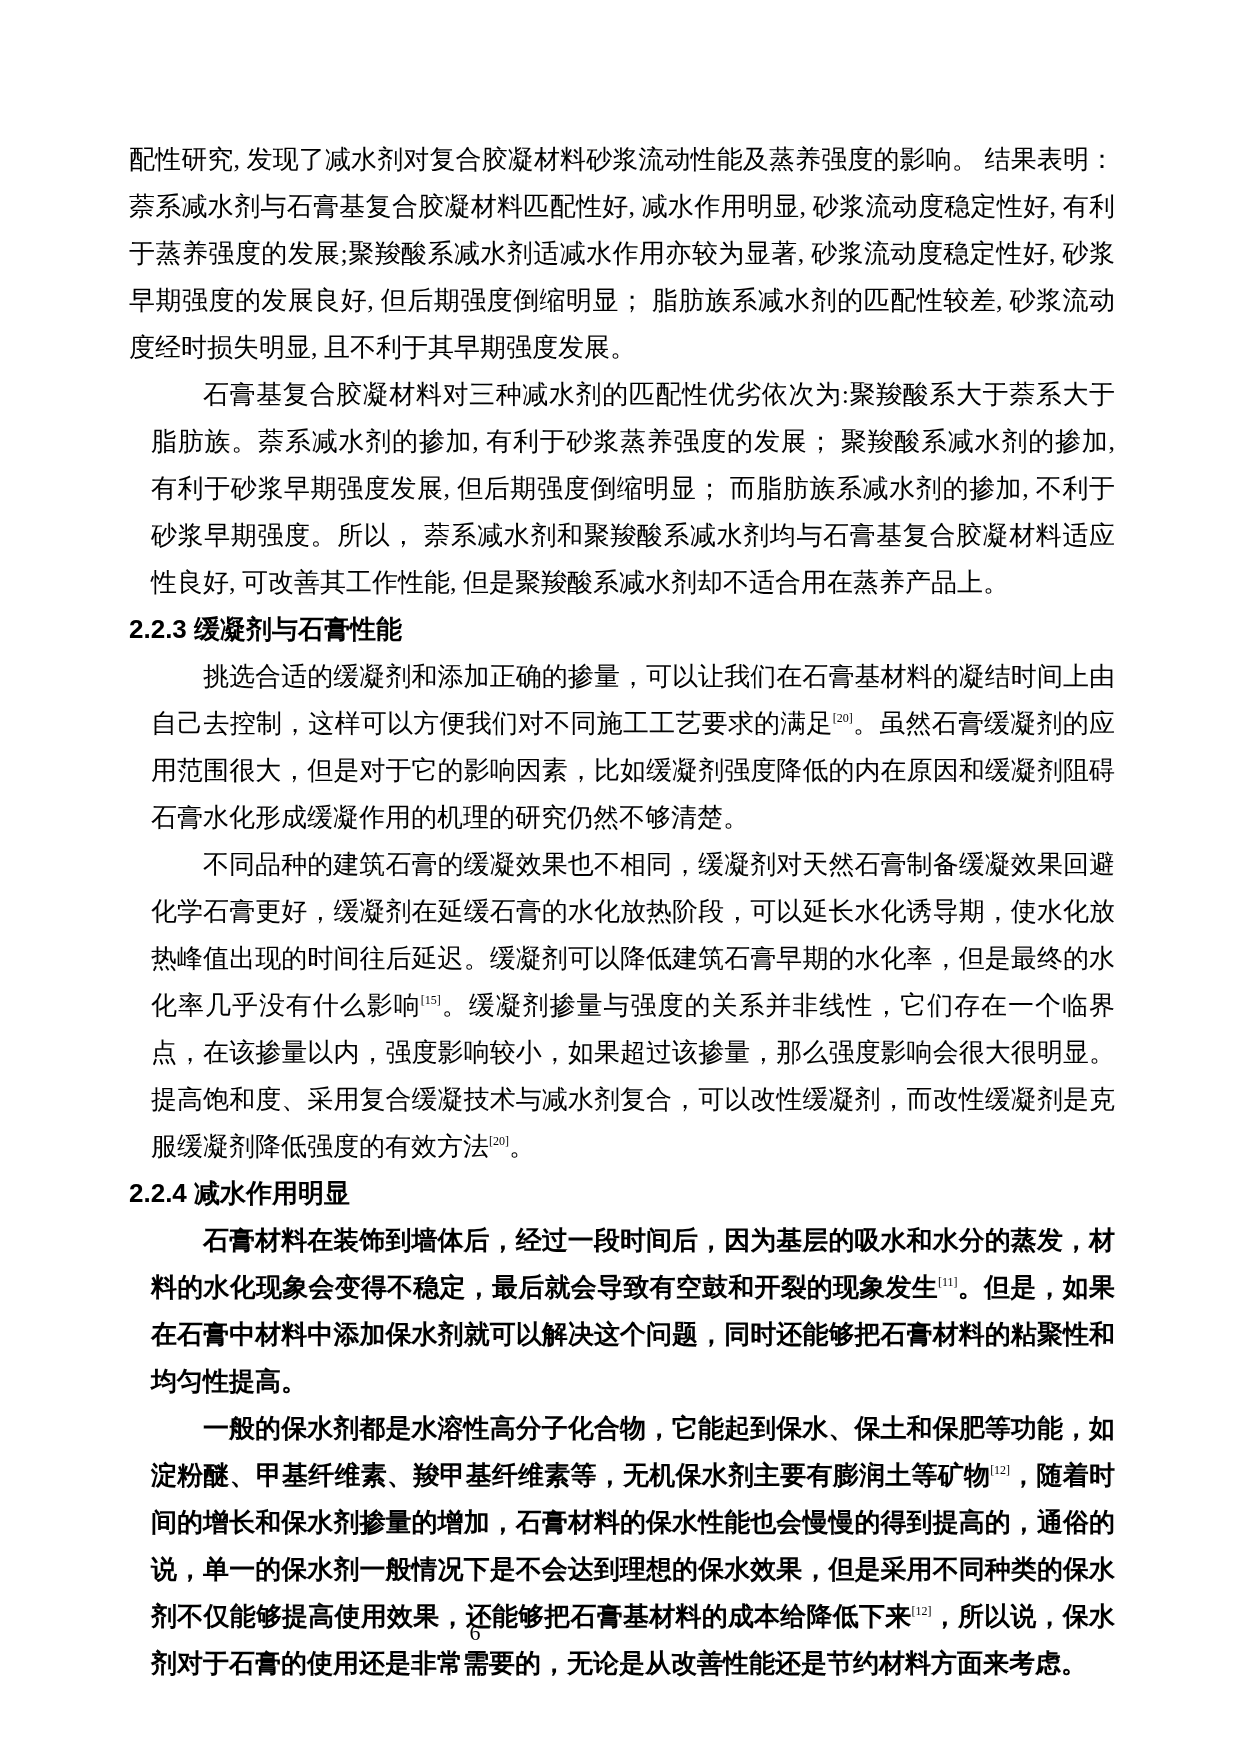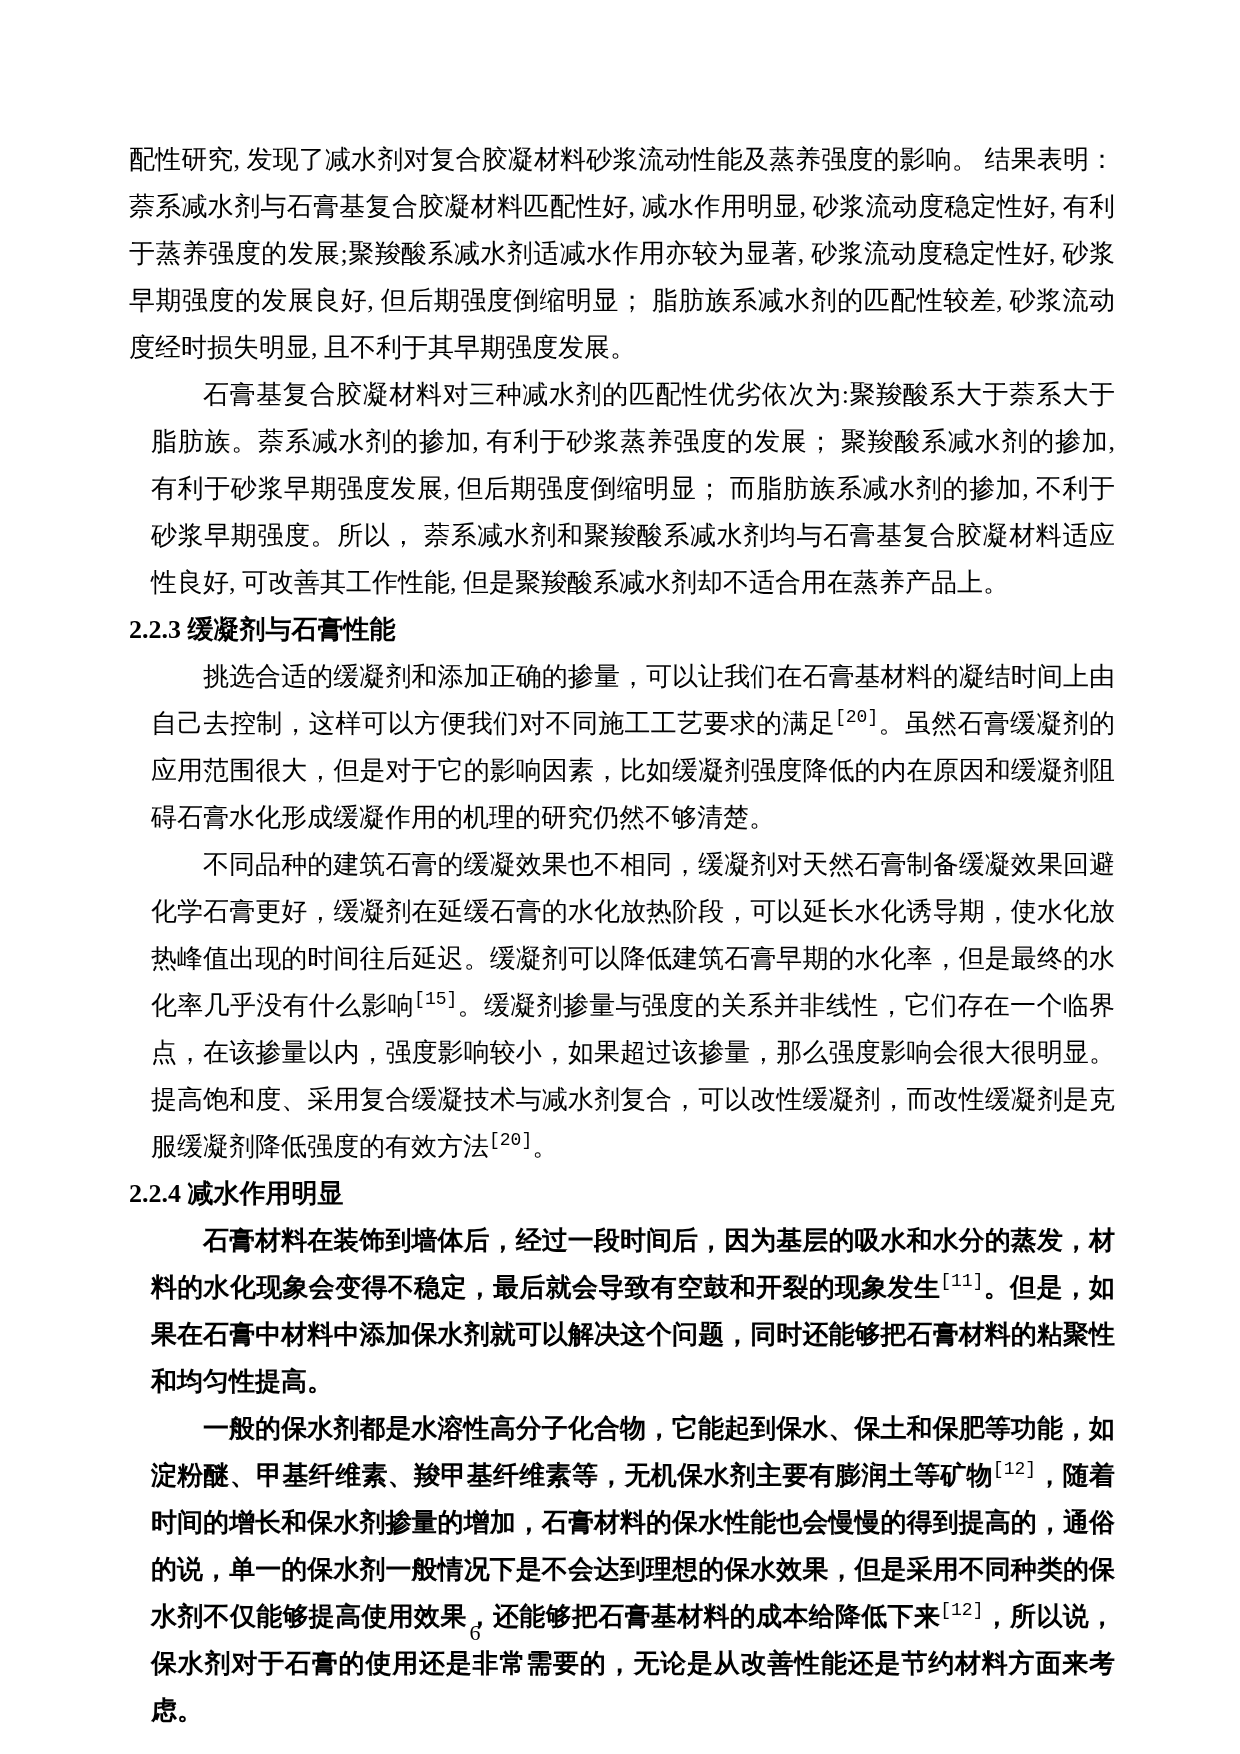--- a/index.html
+++ b/index.html
@@ -27,28 +27,28 @@
   p.para { margin: 0; }
   p.para.indent { text-indent: 52px; margin-left: 22px; }
   p.para.bold { font-weight: 700; }
   h2.heading {
     font-size: 26px;
     line-height: 47px;
     font-weight: 700;
     text-align: left;
     margin: 0;
   }
-  h2.heading .hnum { font-family: Liberation Serif, serif; font-weight: 700; }
+  h2.heading .hnum { font-family: Liberation Sans, sans-serif; font-weight: 700; }
   h2.heading .htitle { font-family: "Liberation Sans", sans-serif; font-weight: 700; }
   sup.cite {
-    font-size: 18px;
+    font-size: 12px;
     line-height: 0;
     vertical-align: super;
     font-weight: 400;
-    font-family: Liberation Mono, monospace;
+    font-family: Liberation Serif, serif;
   }
   .page-number {
     position: absolute;
     left: 460px;
     top: 1618px;
     width: 30px;
     text-align: center;
     font-size: 22px;
     line-height: 30px;
     font-family: "Liberation Serif", serif;

